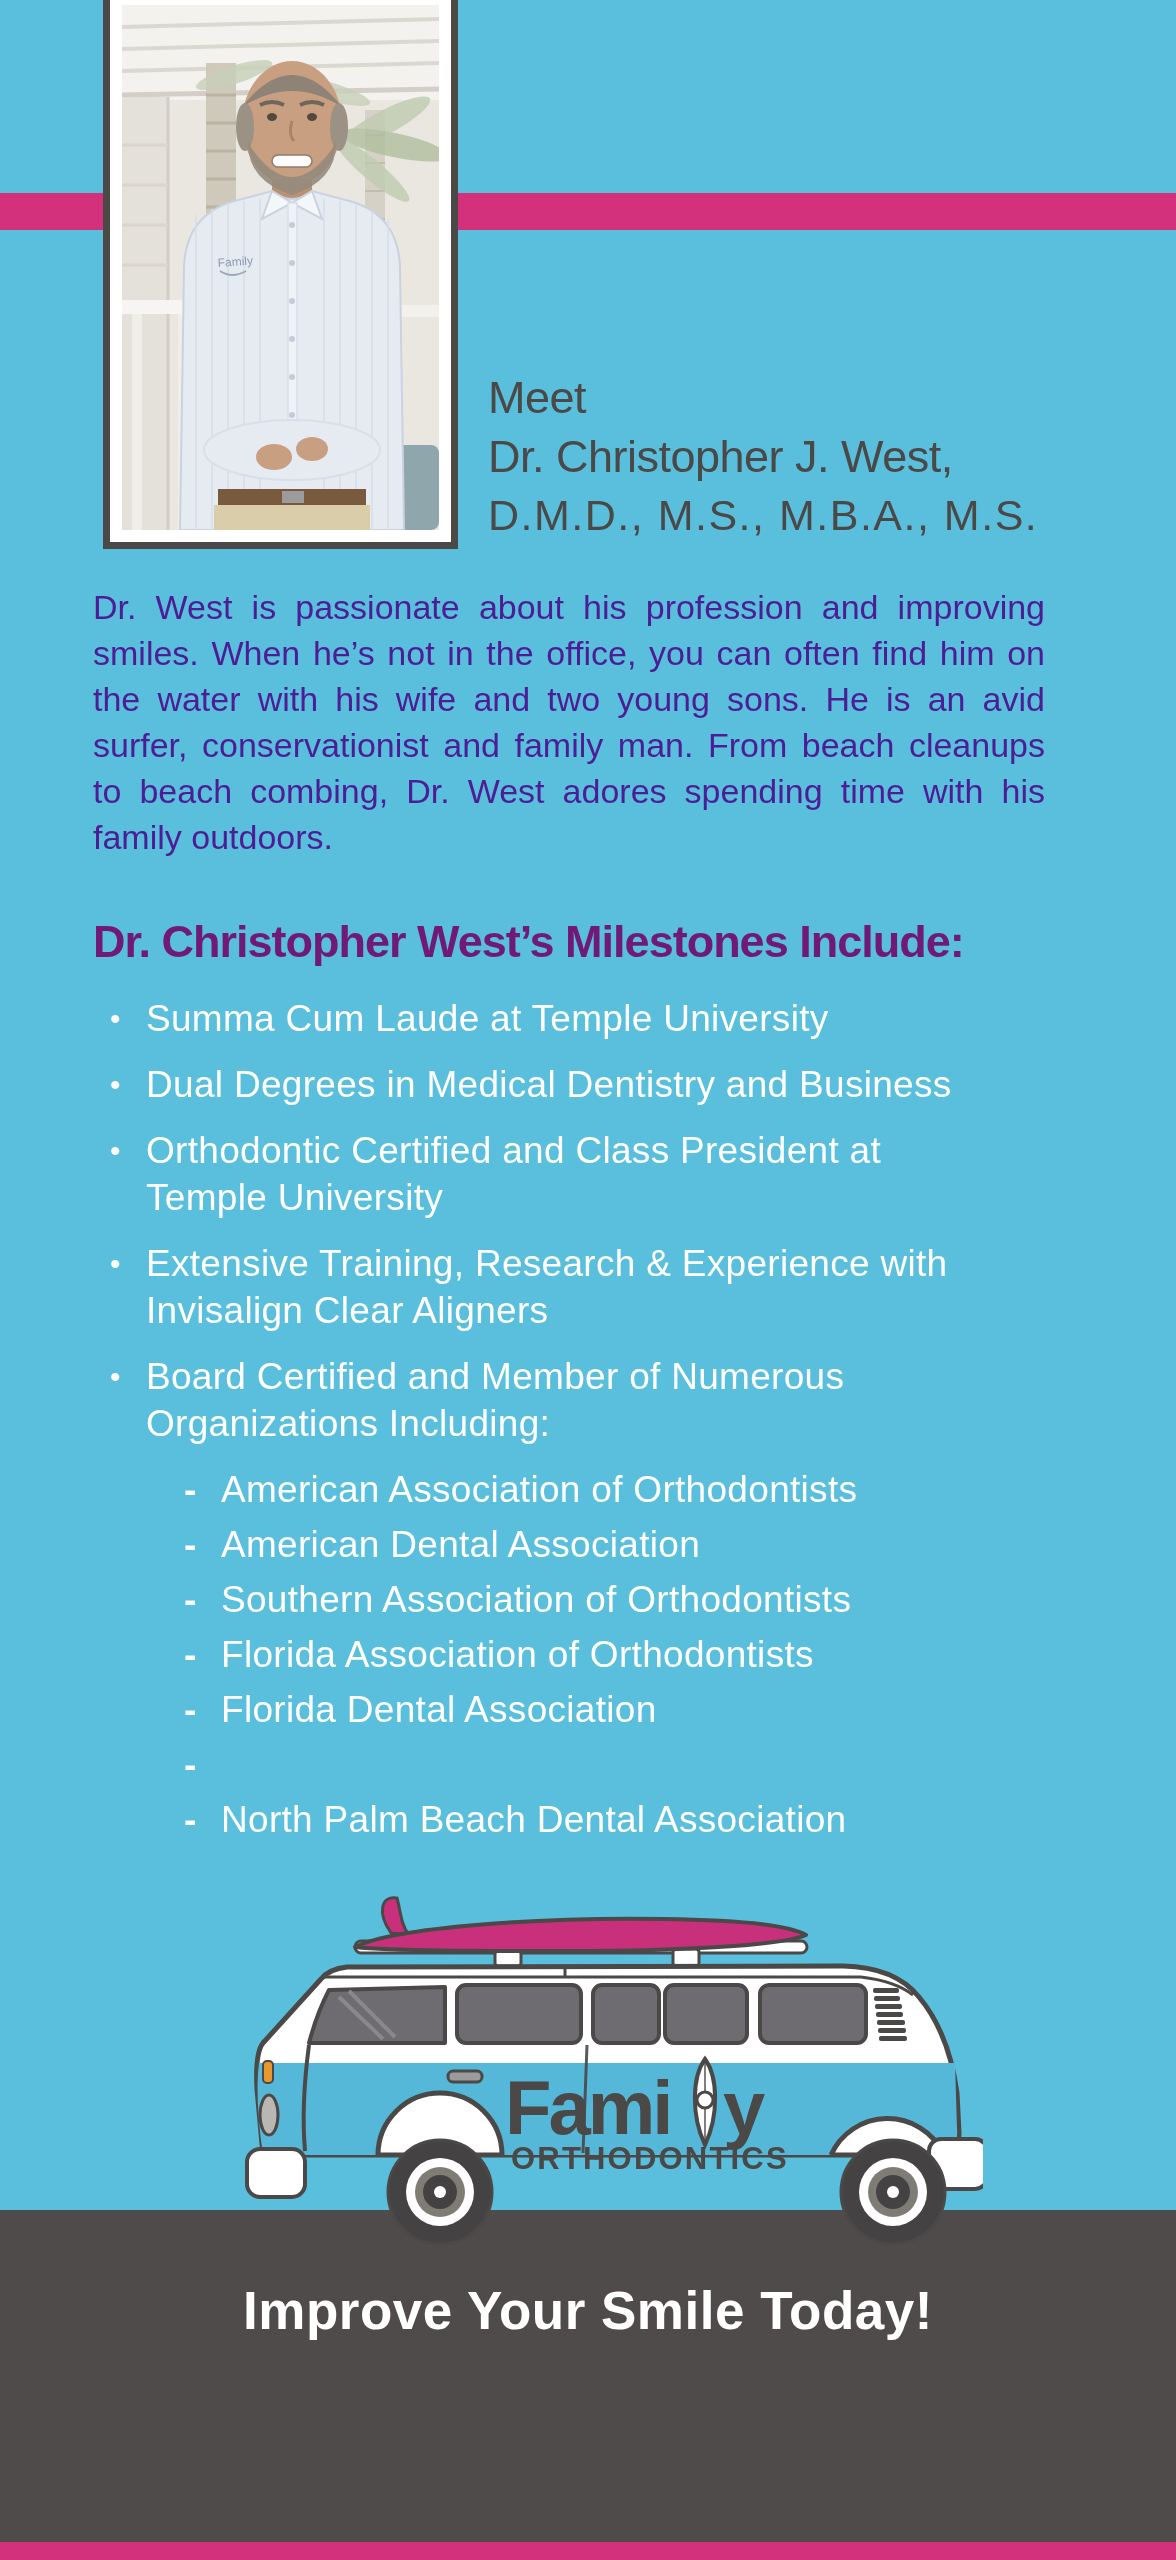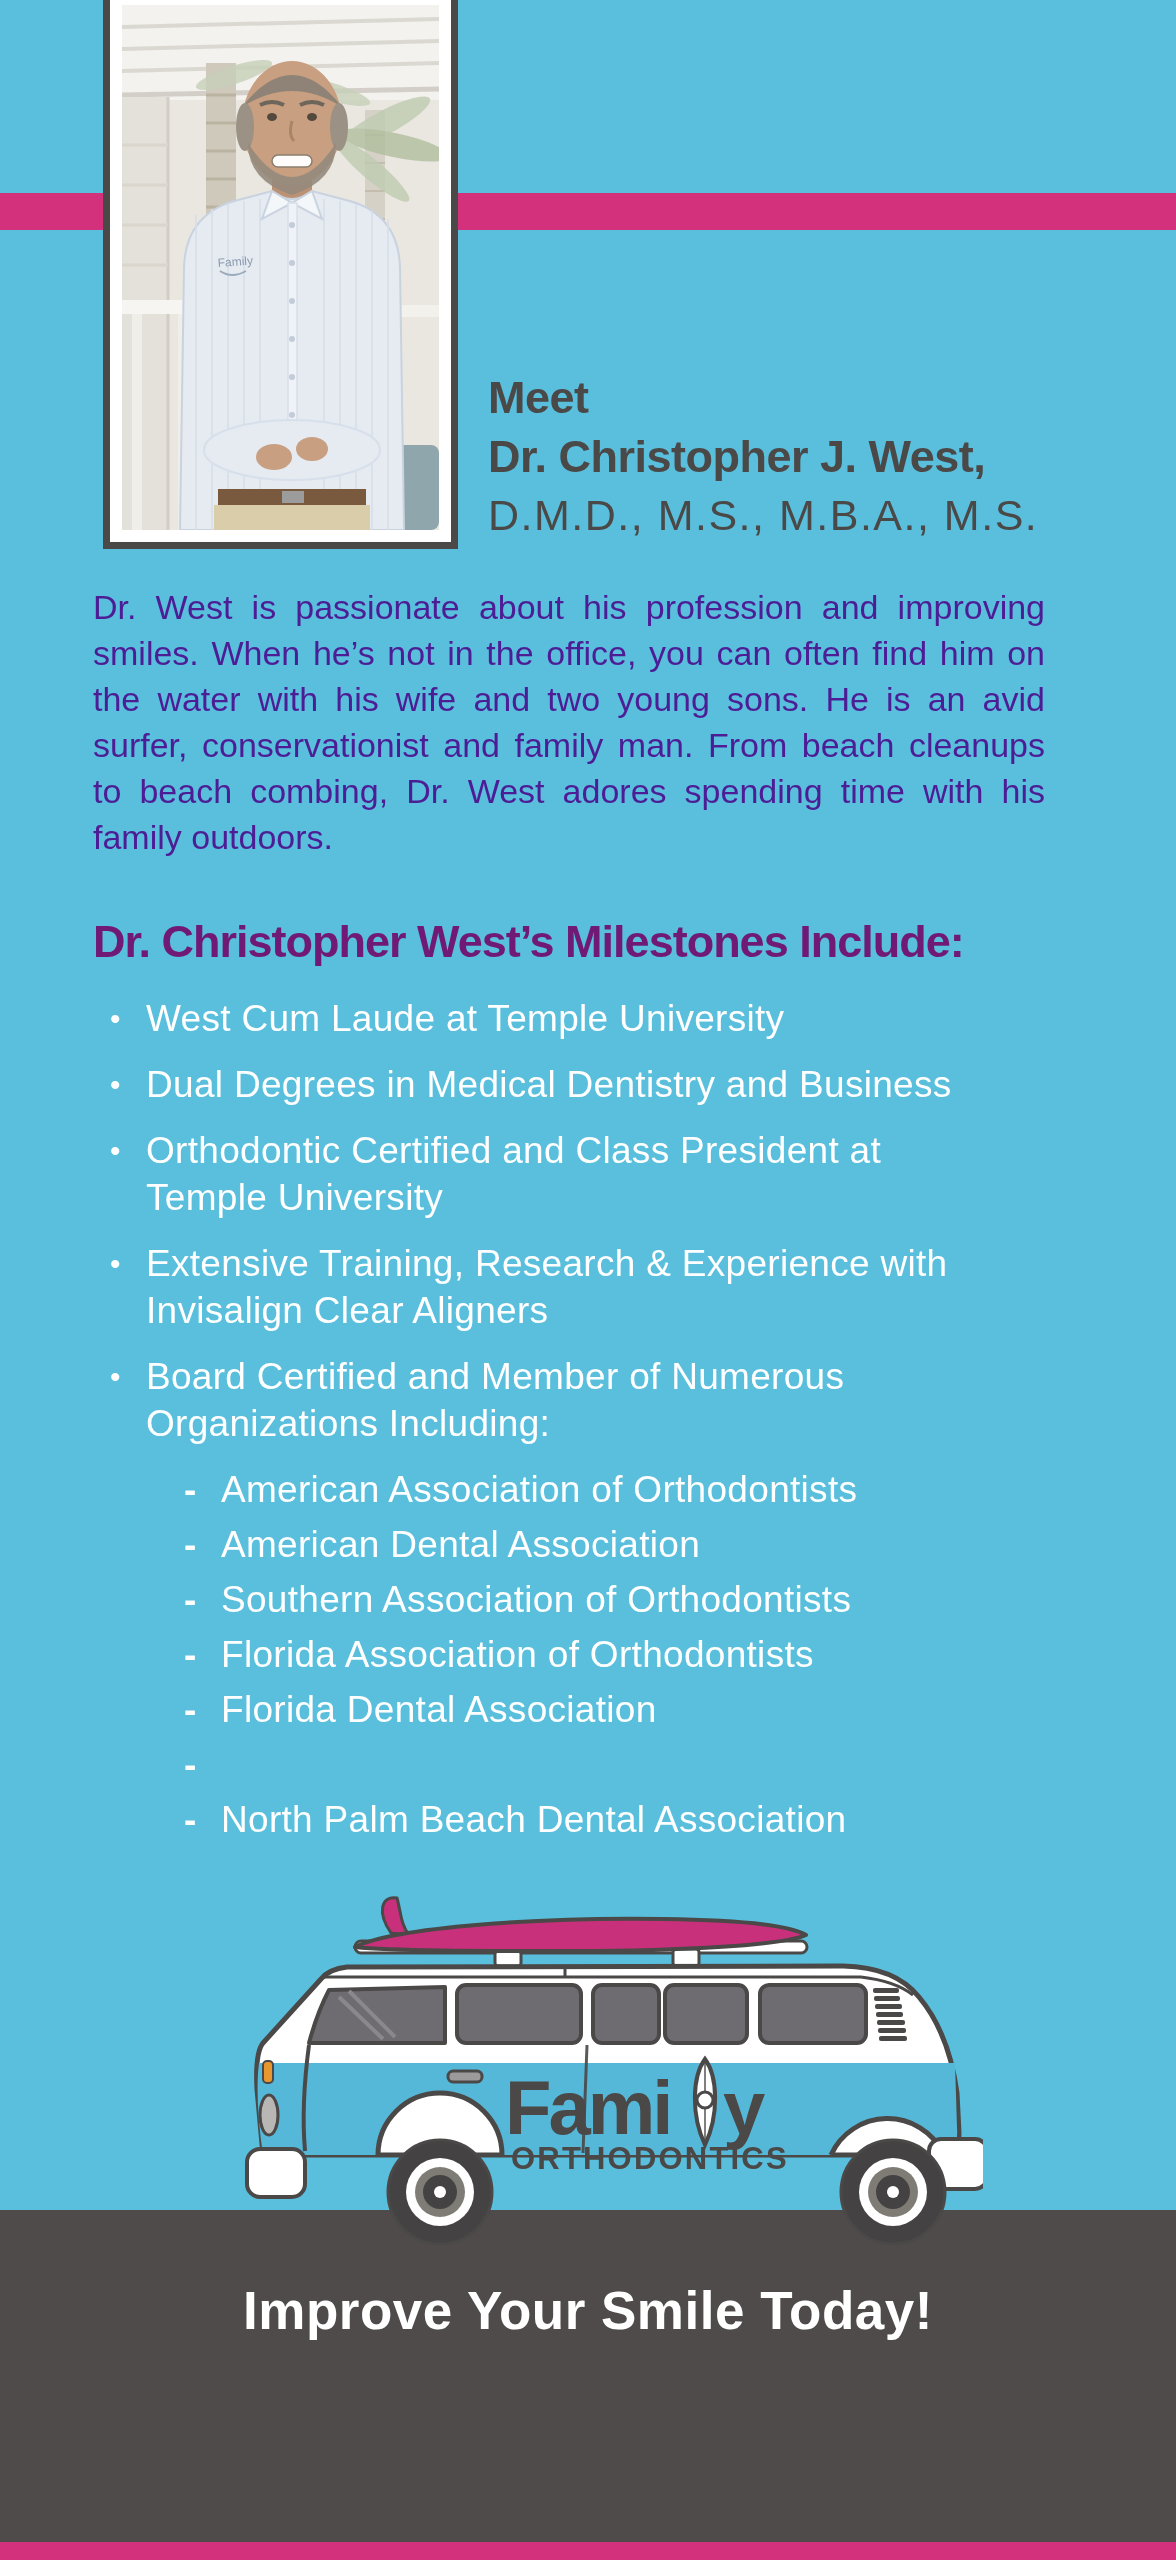--- a/index.html
+++ b/index.html
@@ -14,21 +14,21 @@
   }
   .photo-frame {
     position:absolute; left:103px; top:-14px; width:355px; height:563px;
     background:#4B4848; padding:7px; box-sizing:border-box; z-index:2;
   }
   .photo-matte { width:100%; height:100%; background:#FFFFFF; padding:12px; box-sizing:border-box; }
   .photo-scene { width:317px; height:525px; display:block; }
 
   .intro { position:absolute; left:488px; top:368px; color:#4B4848; z-index:2; }
   .intro-eyebrow, .intro-name {
-    font-weight:bold; font-size:45px; line-height:59px; letter-spacing:-0.5px;
+    font-weight:normal; font-size:45px; line-height:59px; letter-spacing:-0.5px;
   }
   .intro-cred { font-weight:normal; font-size:43px; line-height:59px; letter-spacing:1.5px; }
 
   .bio {
     position:absolute; left:93px; top:584px; width:952px;
     color:#4c1d95; font-size:34px; line-height:46px;
     text-align:justify;
   }
 
   .milestones-heading {
@@ -151,21 +151,21 @@
     <div class="intro-cred">D.M.D., M.S., M.B.A., M.S.</div>
   </div>
 
   <div class="bio">Dr. West is passionate about his profession and improving smiles. When he’s not in the office, you can often find him on the water with his wife and two young sons. He is an avid surfer, conservationist and family man. From beach cleanups to beach combing, Dr. West adores spending time with his family outdoors.</div>
 
   <div class="milestones-heading">Dr. Christopher West’s Milestones Include:</div>
 
   <ul class="bullet-list">
     <li>
       <span class="bullet-dot">•</span>
-      <span class="li-text">West Cum Laude at Temple University</span>
+      <span class="li-text">Summa Cum Laude at Temple University</span>
     </li>
     <li>
       <span class="bullet-dot">•</span>
       <span class="li-text">Dual Degrees in Medical Dentistry and Business</span>
     </li>
     <li>
       <span class="bullet-dot">•</span>
       <span class="li-text">Orthodontic Certified and Class President at
 Temple University</span>
     </li>

